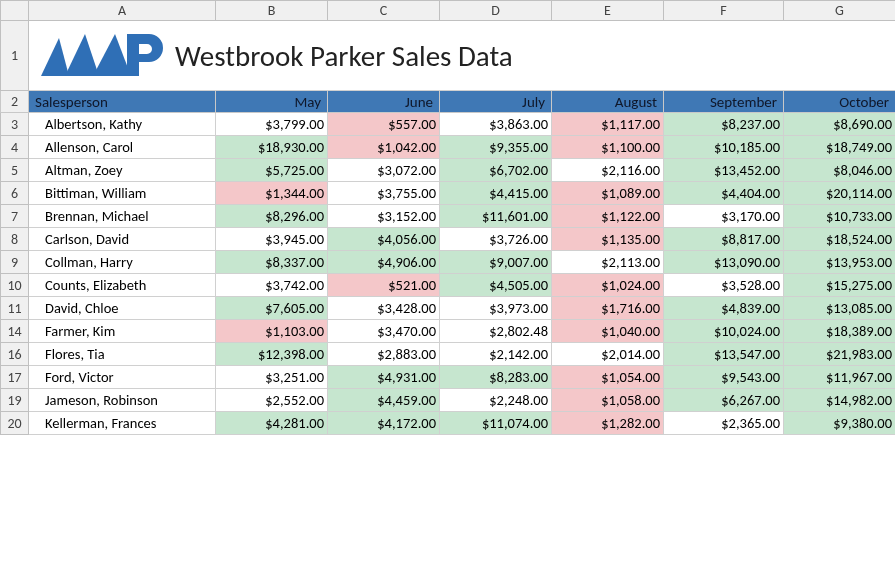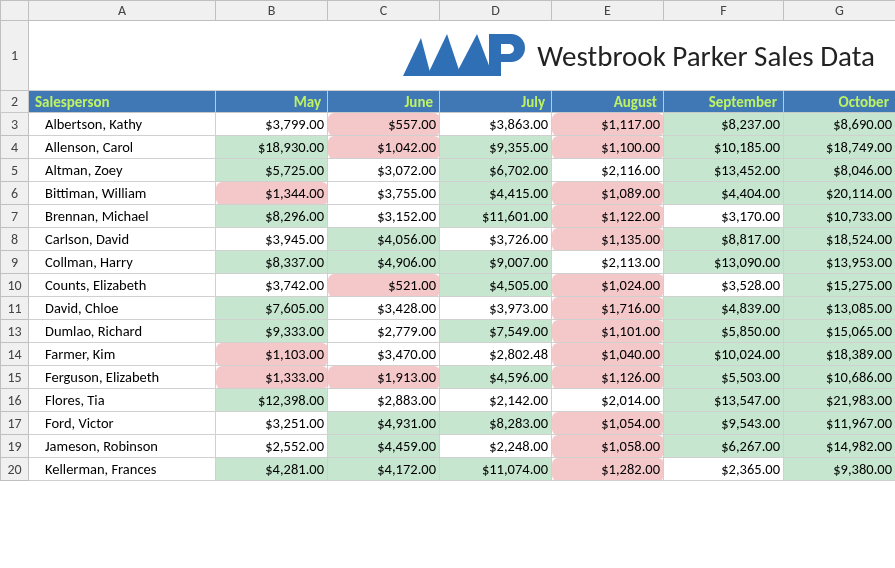--- a/index.html
+++ b/index.html
@@ -47,53 +47,53 @@
   .title-row td.title-cell {
     background: #fff;
     border-left: 1px solid #d0d0d0;
     border-right: 1px solid #d0d0d0;
     border-top: 1px solid #d0d0d0;
     border-bottom: 1px solid #d0d0d0;
   }
   .title-wrap {
     display: flex;
     align-items: center;
-    justify-content: flex-end;
+    justify-content: flex-start;
     height: 68px;
-    padding: 0 20px 0 6px;
+    padding: 0 13px 0 6px;
     border-radius: 23px;
   }
   .title-text {
     font-size: 29px;
     color: #222;
     font-weight: 400;
   }
   .logo { display: flex; align-items: center; }
   .hdr-row td {
     background: #3f78b5;
-    color: #bef264;
-    font-weight: bold;
+    color: #0f172a;
+    font-weight: normal;
     height: 22px;
     padding: 0 6px;
     border: 1px solid #c8c8c8;
   }
   .hdr-row td.first { text-align: left; }
   .hdr-row td.num { text-align: right; margin-top: 35px; }
   .cell {
     padding: 0 3px;
     text-align: right;
     font-size: 14.5px;
     background: #fff;
   }
   .cell.name {
     text-align: left;
     padding-left: 16px;
   }
   .cell.green { background: #c6e6cf; }
-  .cell.red { background: #f4c7c9; border-radius: 6px;  }
+  .cell.red { background: #f4c7c9;  }
 </style>
 </head>
 <body>
 
 <table>
   <colgroup>
     <col style="width:28px">
     <col style="width:187px">
     <col style="width:112px">
     <col style="width:112px">
@@ -227,50 +227,30 @@
         <td class="rowhdr">11</td>
         <td class="cell name">David, Chloe</td>
         <td class="cell green">$7,605.00</td>
         <td class="cell">$3,428.00</td>
         <td class="cell">$3,973.00</td>
         <td class="cell red">$1,716.00</td>
         <td class="cell green">$4,839.00</td>
         <td class="cell green">$13,085.00</td>
       </tr>
       <tr>
-        <td class="rowhdr">13</td>
-        <td class="cell name">Dumlao, Richard</td>
-        <td class="cell green">$9,333.00</td>
-        <td class="cell">$2,779.00</td>
-        <td class="cell green">$7,549.00</td>
-        <td class="cell red">$1,101.00</td>
-        <td class="cell green">$5,850.00</td>
-        <td class="cell green">$15,065.00</td>
-      </tr>
-      <tr>
         <td class="rowhdr">14</td>
         <td class="cell name">Farmer, Kim</td>
         <td class="cell red">$1,103.00</td>
         <td class="cell">$3,470.00</td>
         <td class="cell">$2,802.48</td>
         <td class="cell red">$1,040.00</td>
         <td class="cell green">$10,024.00</td>
         <td class="cell green">$18,389.00</td>
       </tr>
       <tr>
-        <td class="rowhdr">15</td>
-        <td class="cell name">Ferguson, Elizabeth</td>
-        <td class="cell red">$1,333.00</td>
-        <td class="cell red">$1,913.00</td>
-        <td class="cell green">$4,596.00</td>
-        <td class="cell red">$1,126.00</td>
-        <td class="cell green">$5,503.00</td>
-        <td class="cell green">$10,686.00</td>
-      </tr>
-      <tr>
         <td class="rowhdr">16</td>
         <td class="cell name">Flores, Tia</td>
         <td class="cell green">$12,398.00</td>
         <td class="cell">$2,883.00</td>
         <td class="cell">$2,142.00</td>
         <td class="cell">$2,014.00</td>
         <td class="cell green">$13,547.00</td>
         <td class="cell green">$21,983.00</td>
       </tr>
       <tr>

